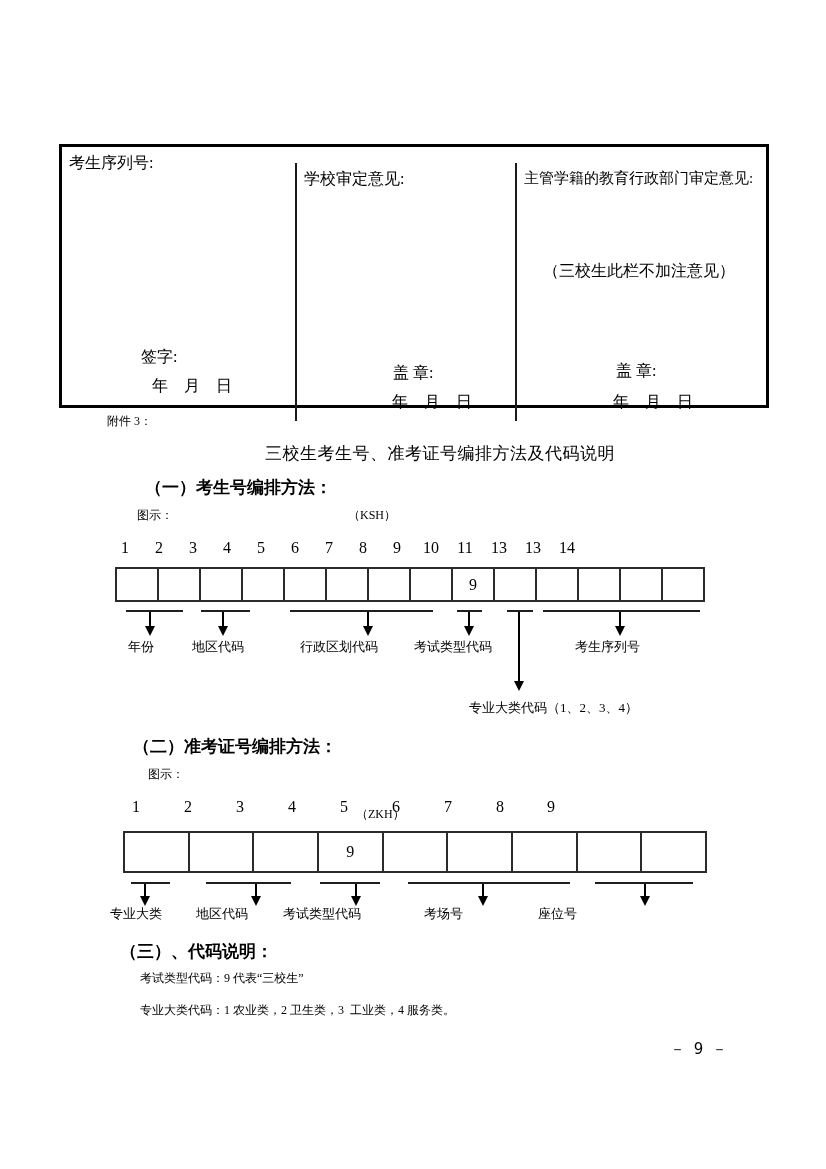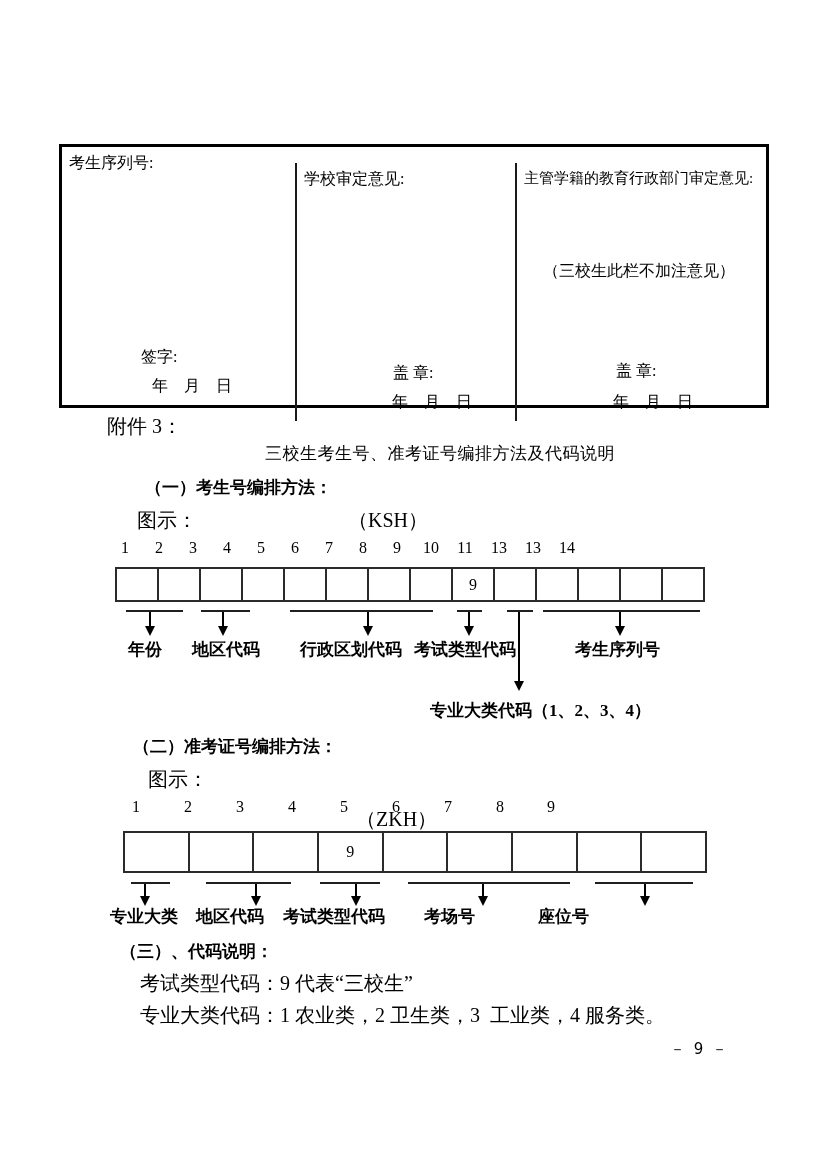--- a/index.html
+++ b/index.html
@@ -3,21 +3,21 @@
 <meta charset="utf-8">
 <style>
   html,body{margin:0;padding:0;background:#888;}
   .page{
     position:relative;width:826px;height:1169px;margin:0 auto;
     background:#ffffff;color:#000;
     font-family:"Liberation Serif","DejaVu Serif",serif;
     overflow:hidden;
   }
   .abs{position:absolute;}
-  .txt{font-size:20px;line-height:1.2;white-space:pre;font-family:Liberation Serif, serif;}
+  .txt{font-size:12px;line-height:1.2;white-space:pre;font-family:Liberation Serif, serif;}
   .heading{font-family:"Liberation Sans","DejaVu Sans",sans-serif;font-weight:bold;font-size:17px;white-space:pre;}
   .doc-title{font-size:17px;letter-spacing:0.5px;white-space:pre;}
 
   
   .review-table{
     left:59px;top:144px;width:710px;height:264px;
     border:3px solid #000;box-sizing:border-box;
     display:flex;
   }
   .rt-col{position:relative;box-sizing:border-box;height:100%;}
@@ -34,21 +34,21 @@
   
   .cells{display:flex;box-sizing:border-box;border:2px solid #2b2b2b;background:#fff;}
   .cell{flex:1;border-left:2px solid #2b2b2b;display:flex;align-items:center;justify-content:center;
         font-size:16px;}
   .cell:first-child{border-left:none;}
   .posnum{transform:translateX(-50%);font-size:16px;}
   .bline{height:2px;background:#1f1f1f;}
   .astem{width:2px;background:#000;transform:translateX(-50%);}
   .ahead{width:0;height:0;border-left:5px solid transparent;border-right:5px solid transparent;
          border-top:10px solid #000;transform:translateX(-50%);}
-  .flabel{font-size:17px;white-space:pre;font-weight:bold;}
+  .flabel{font-size:13px;white-space:pre;}
 
   .pagenum{font-family:"DejaVu Sans","Liberation Sans",sans-serif;font-size:15px;letter-spacing:2px;}
 </style>
 </head>
 <body>
 
 <div class="page">
 
   <div class="abs review-table">
     <div class="rt-col rt-col1">
@@ -128,21 +128,21 @@
 
   <div class="abs astem" style="left:519px;top:612px;height:70px;"></div>
   <div class="abs ahead" style="left:519px;top:681px;"></div>
 
   <div class="abs flabel" style="left:128px;top:638px;">年份</div>
   <div class="abs flabel" style="left:192px;top:638px;">地区代码</div>
   <div class="abs flabel" style="left:300px;top:638px;">行政区划代码</div>
   <div class="abs flabel" style="left:414px;top:638px;">考试类型代码</div>
   <div class="abs flabel" style="left:575px;top:638px;">考生序列号</div>
 
-  <div class="abs flabel" style="left:430px;top:699px;">专业大类代码（1、2、3、4）</div>
+  <div class="abs flabel" style="left:469px;top:699px;">专业大类代码（1、2、3、4）</div>
 
   <div class="abs heading" style="left:133px;top:735px;">（二）准考证号编排方法：</div>
   <div class="abs txt" style="left:148px;top:767px;">图示：</div>
   <div class="abs txt" style="left:356px;top:767px;margin-top:40px;">（ZKH）</div>
 
   <div class="abs posnum" style="left:136px;top:798px;">1</div>
   <div class="abs posnum" style="left:188px;top:798px;">2</div>
   <div class="abs posnum" style="left:240px;top:798px;">3</div>
   <div class="abs posnum" style="left:292px;top:798px;">4</div>
   <div class="abs posnum" style="left:344px;top:798px;">5</div>

